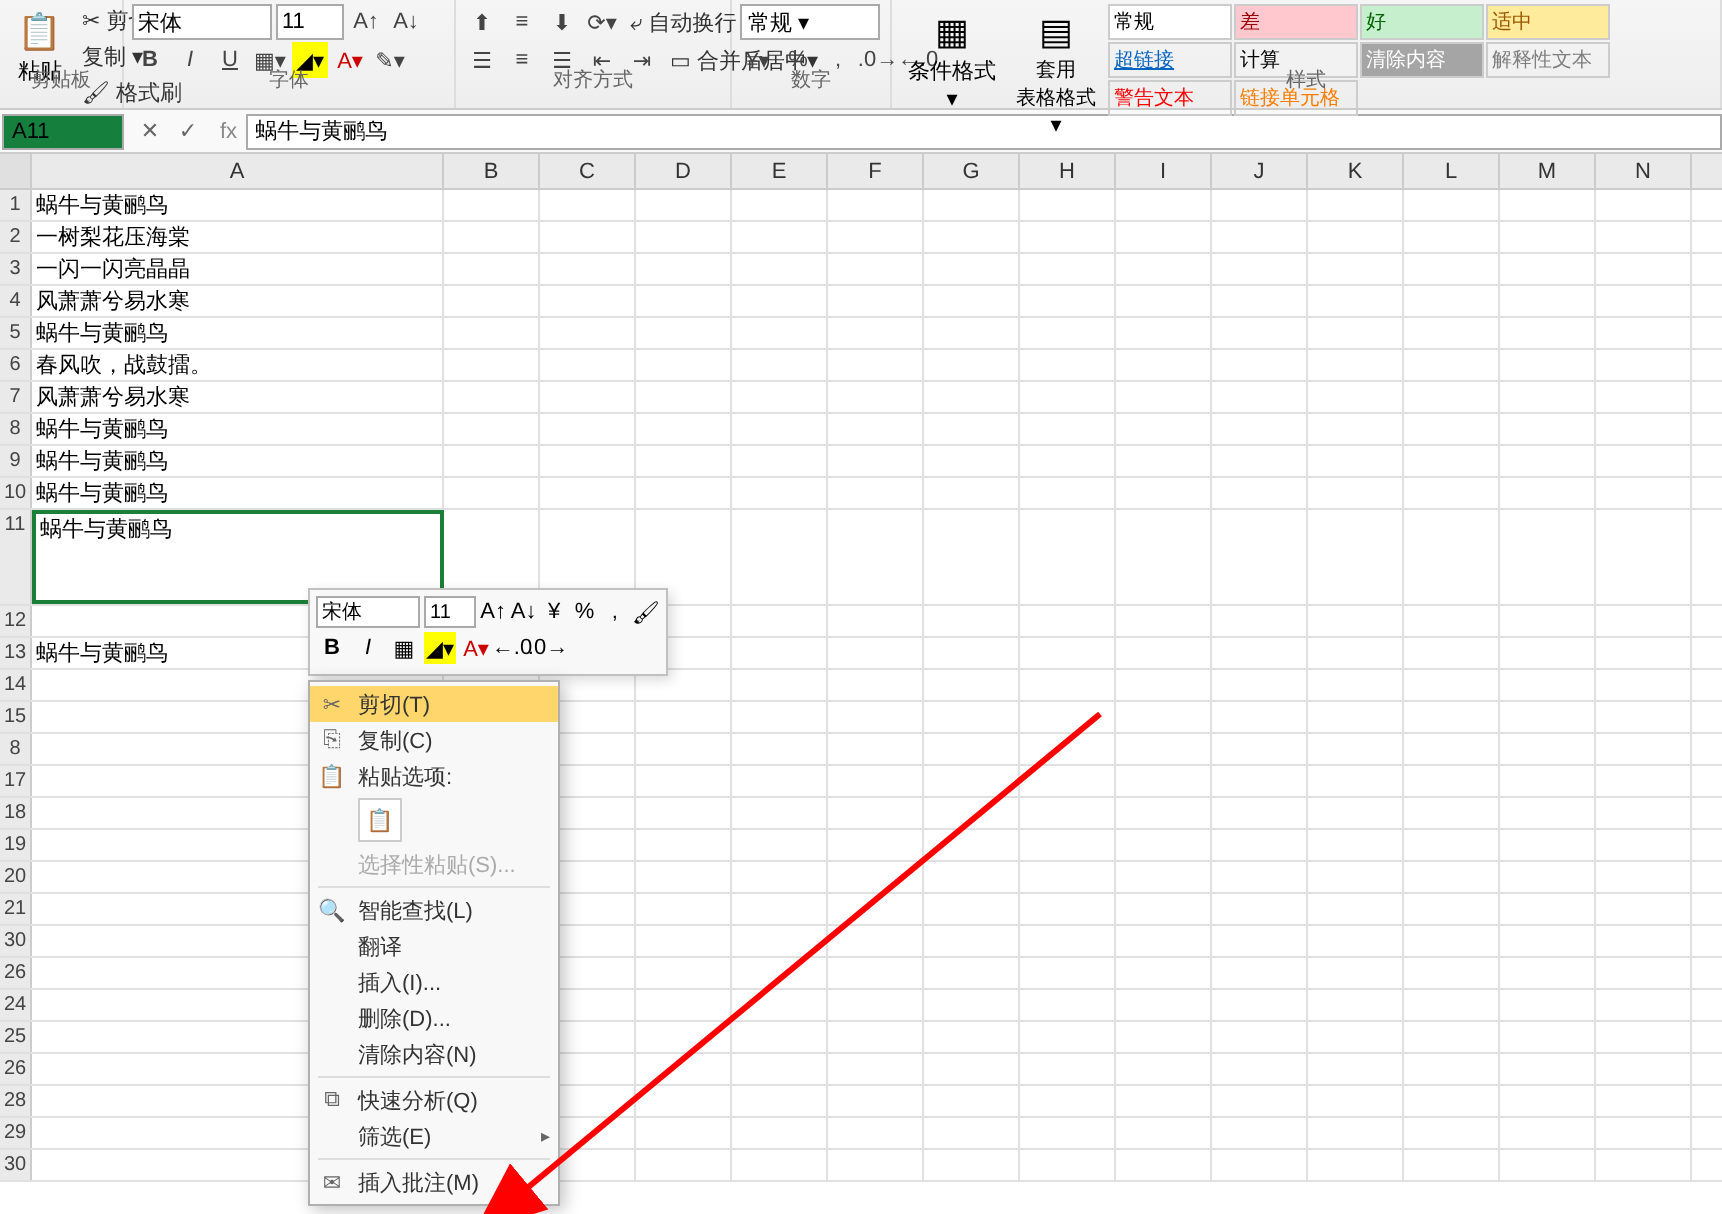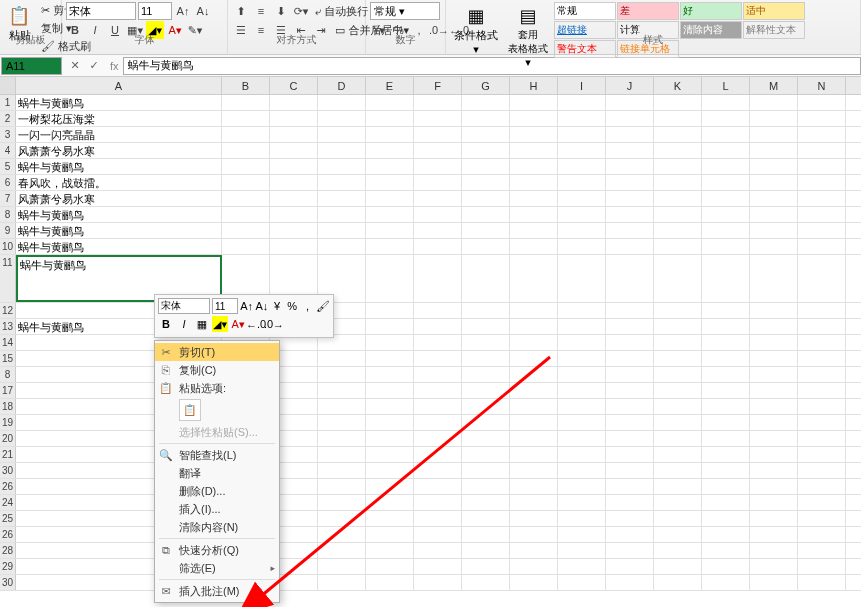--- a/index.html
+++ b/index.html
@@ -733,24 +733,24 @@
       </div>
     <div class="ctx-sep"></div>
     <div class="ctx-item">
         <span class="ctx-icon">🔍</span>
         <span>智能查找(L)</span>
       </div>
     <div class="ctx-item">
         <span>翻译</span>
       </div>
     <div class="ctx-item">
+        <span>插入(I)...</span>
+      </div>
+    <div class="ctx-item">
         <span>删除(D)...</span>
-      </div>
-    <div class="ctx-item">
-        <span>插入(I)...</span>
       </div>
     <div class="ctx-item">
         <span>清除内容(N)</span>
       </div>
     <div class="ctx-sep"></div>
     <div class="ctx-item">
         <span class="ctx-icon">⧉</span>
         <span>快速分析(Q)</span>
       </div>
     <div class="ctx-item">

